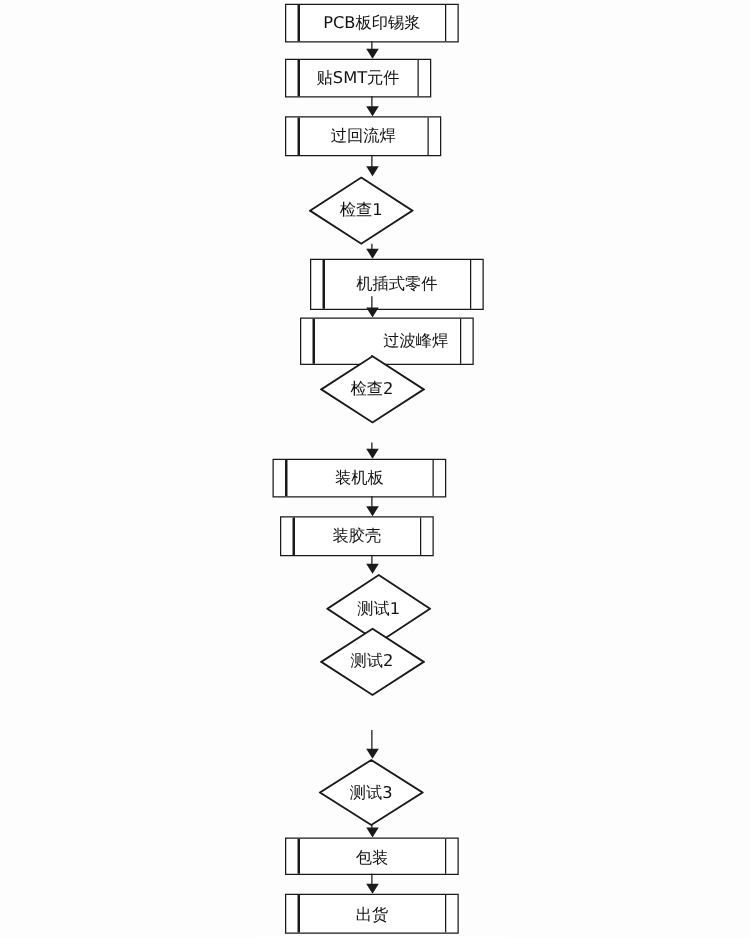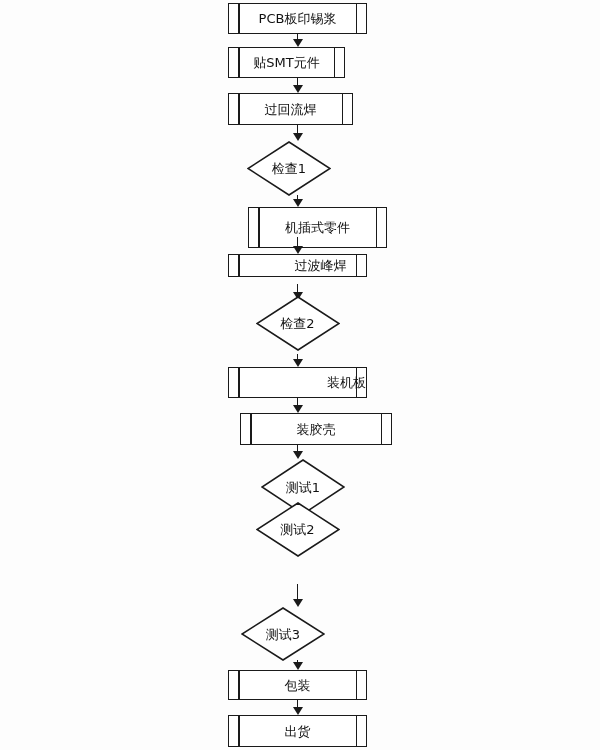--- a/index.html
+++ b/index.html
@@ -103,49 +103,49 @@
       </div>
       <div class="node process" style="top: 207px; height: 41px; left: 228px; width: 139px; margin-left: 20px;">
         <span class="bar left"></span>
         <span class="bar right"></span>
         <span class="lbl">机插式零件</span>
       </div>
       <div class="arrow" style="left: 291.5px; top: 238px; height: 16px;">
         <span class="shaft"></span>
         <span class="head"></span>
       </div>
-      <div class="node process" style="top: 254px; height: 23px; left: 228px; width: 139px; padding-left: 46px;">
+      <div class="node process" style="top: 254px; height: 38px; left: 240px; width: 139px; padding-left: 46px;">
         <span class="bar left"></span>
         <span class="bar right"></span>
         <span class="lbl">过波峰焊</span>
       </div>
       <div class="arrow" style="left: 291.5px; top: 285px; height: 15px;">
         <span class="shaft"></span>
         <span class="head"></span>
       </div>
-      <div class="node decision" style="top: 296px; height: 55px; left: 255.5px; width: 84px;">
+      <div class="node decision" style="top: 284px; height: 55px; left: 255.5px; width: 84px;">
         <svg width="84" height="55" viewBox="0 0 84 55">
           <polygon points="42,1 83,27.5 42,54 1,27.5" fill="#ffffff" stroke="#1a1a1a" stroke-width="1.5"></polygon>
         </svg>
         <span class="lbl">检查2</span>
       </div>
       <div class="arrow" style="left: 291.5px; top: 355px; height: 12px;">
         <span class="shaft"></span>
         <span class="head"></span>
       </div>
-      <div class="node process" style="top: 367px; height: 31px; left: 228px; width: 139px; justify-content: flex-end;">
+      <div class="node process" style="top: 367px; height: 31px; left: 218px; width: 139px;">
         <span class="bar left"></span>
         <span class="bar right"></span>
         <span class="lbl">装机板</span>
       </div>
       <div class="arrow" style="left: 291.5px; top: 398px; height: 15px;">
         <span class="shaft"></span>
         <span class="head"></span>
       </div>
-      <div class="node process" style="top: 413px; height: 32px; left: 240px; width: 152px; justify-content: center;">
+      <div class="node process" style="top: 413px; height: 32px; left: 224px; width: 123px; justify-content: center;">
         <span class="bar left"></span>
         <span class="bar right"></span>
         <span class="lbl">装胶壳</span>
       </div>
       <div class="arrow" style="left: 291.5px; top: 445px; height: 14px;">
         <span class="shaft"></span>
         <span class="head"></span>
       </div>
       <div class="node decision" style="top: 459px; height: 56px; left: 261px; width: 84px;">
         <svg width="84" height="56" viewBox="0 0 84 56">
@@ -160,21 +160,21 @@
       <div class="node decision" style="top: 502px; height: 55px; left: 255.5px; width: 84px;">
         <svg width="84" height="55" viewBox="0 0 84 55">
           <polygon points="42,1 83,27.5 42,54 1,27.5" fill="#ffffff" stroke="#1a1a1a" stroke-width="1.5"></polygon>
         </svg>
         <span class="lbl">测试2</span>
       </div>
       <div class="arrow" style="left: 291.5px; top: 585px; height: 22px;">
         <span class="shaft"></span>
         <span class="head"></span>
       </div>
-      <div class="node decision" style="top: 607px; height: 54px; left: 241px; width: 84px; text-align: center;">
+      <div class="node decision" style="top: 607px; height: 54px; left: 255px; width: 84px; text-align: center;">
         <svg width="84" height="54" viewBox="0 0 84 54">
           <polygon points="42,1 83,27 42,53 1,27" fill="#ffffff" stroke="#1a1a1a" stroke-width="1.5"></polygon>
         </svg>
         <span class="lbl">测试3</span>
       </div>
       <div class="arrow" style="left: 291.5px; top: 661px; height: 9px;">
         <span class="shaft"></span>
         <span class="head"></span>
       </div>
       <div class="node process" style="top: 670px; height: 30px; left: 228px; width: 139px; font-family: Liberation Serif, serif;">

